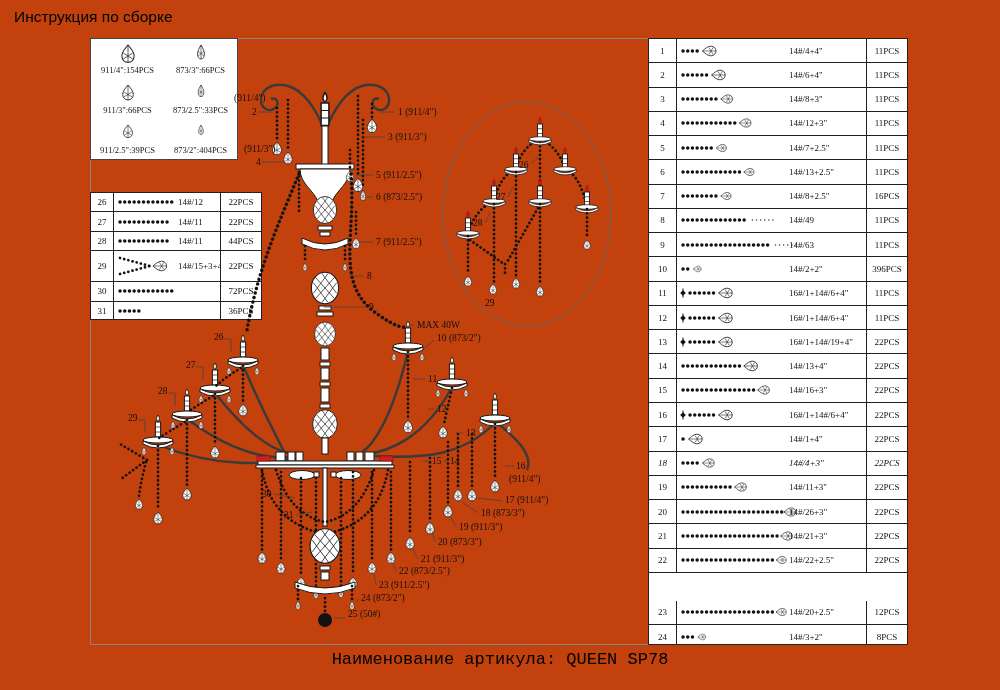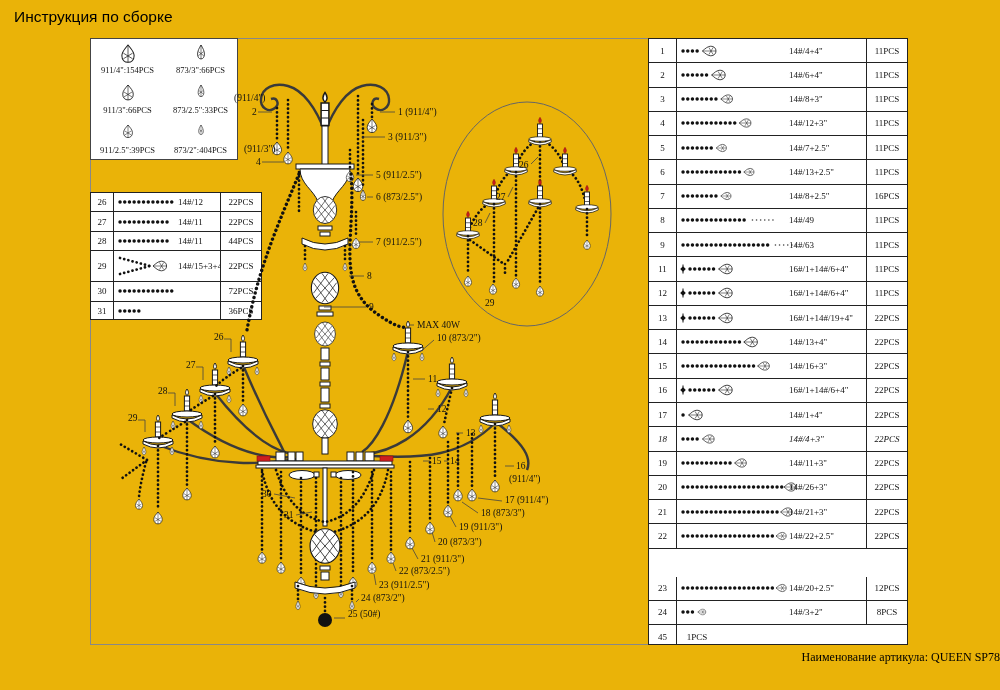--- a/index.html
+++ b/index.html
@@ -1,22 +1,22 @@
 <!DOCTYPE html>
 <html><head>
 <meta charset="utf-8">
 <style>
   html,body{margin:0;padding:0;background:#fff;}
-  .sheet{position:relative;width:1000px;height:690px;background:#eab308;overflow:hidden;
+  .sheet{position:relative;width:1000px;height:690px;background:#c2410c;overflow:hidden;
          font-family:"Liberation Serif",serif;color:#111;}
   .title{position:absolute;left:14px;top:8px;font-family:"Liberation Sans",sans-serif;
          font-size:15.5px;color:#000;}
   .frame{position:absolute;left:90px;top:38px;width:817px;height:607px;border:1px solid #888;box-sizing:border-box;}
-  .footer{position:absolute;left:0;top:650px;width:1000px;text-align:right;
-          font-family:Liberation Serif, serif;font-size:12px;color:#000;}
+  .footer{position:absolute;left:0;top:650px;width:1000px;text-align:center;
+          font-family:Liberation Mono, monospace;font-size:17px;color:#000;}
   
   .cbox{position:absolute;left:90px;top:38px;width:148px;height:122px;border:1px solid #444;
         box-sizing:border-box;display:grid;grid-template-columns:1fr 1fr;grid-template-rows:1fr 1fr 1fr;background:#fff;}
   .cbcell{display:flex;flex-direction:column;align-items:center;justify-content:center;}
   .cbcell span{font-size:8.5px;white-space:nowrap;}
   
   .ptable{position:absolute;border:1px solid #222;box-sizing:border-box;background:#fff;overflow:hidden;}
   #right-table{left:648px;top:38px;width:260px;height:607px;}
   #left-table{left:90px;top:192px;width:172px;height:128px;}
   .prow{display:flex;align-items:stretch;border-bottom:1px solid #222;box-sizing:border-box;}
@@ -288,20 +288,35 @@
         <div class="cmid">
           <span class="cicon">
             <svg width="155" height="22" viewBox="0 0 155 22">
               <line x1="6" y1="11" x2="93.39999999999999" y2="11" class="bead"></line>
               <line x1="98.39999999999999" y1="11" x2="121.39999999999999" y2="11" class="dots"></line>
             </svg>
           </span>
           <span class="clab" style="left:112px">14#/63</span>
         </div>
         <div class="cqty">11PCS</div>
+      </div>
+      <div class="prow" style="height: 24.28px;">
+        <div class="cno">10</div>
+        <div class="cmid">
+          <span class="cicon">
+            <svg width="155" height="22" viewBox="0 0 155 22">
+              <line x1="6" y1="11" x2="15.2" y2="11" class="bead"></line>
+              <g transform="translate(16.2,11) rotate(-90) scale(0.47)">
+                <use href="#cut-drop"></use>
+              </g>
+            </svg>
+          </span>
+          <span class="clab" style="left:112px">14#/2+2"</span>
+        </div>
+        <div class="cqty">396PCS</div>
       </div>
       <div class="prow" style="height: 24.28px;">
         <div class="cno">11</div>
         <div class="cmid">
           <span class="cicon">
             <svg width="155" height="22" viewBox="0 0 155 22">
               <rect x="4" y="9" width="4" height="4" transform="rotate(45 6 11)" fill="#111"></rect>
               <line x1="6" y1="6.5" x2="6" y2="15.5" stroke="#111"></line>
               <line x1="13" y1="11" x2="40.599999999999994" y2="11" class="bead"></line>
               <g transform="translate(41.599999999999994,11) rotate(-90) scale(0.8)">

